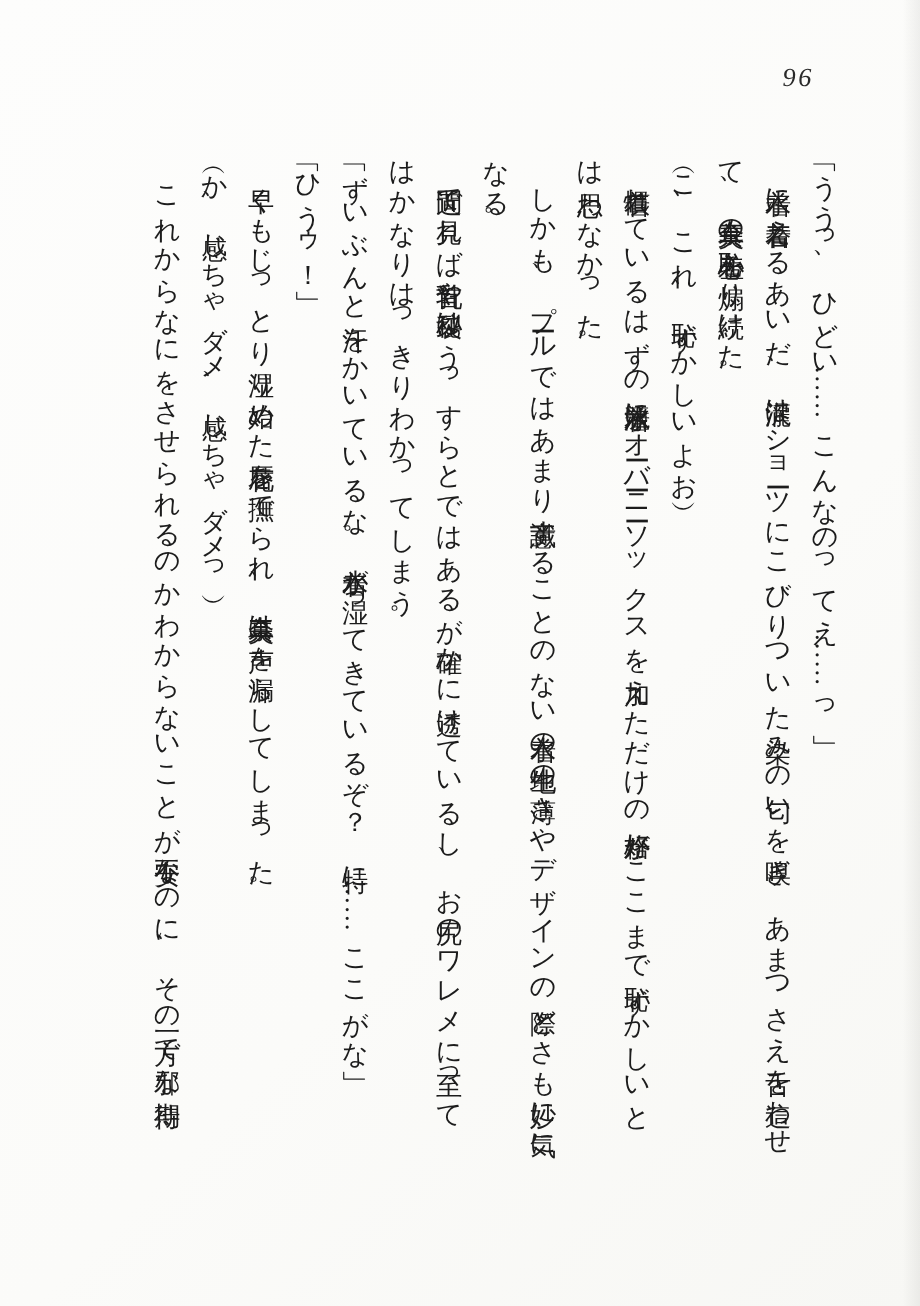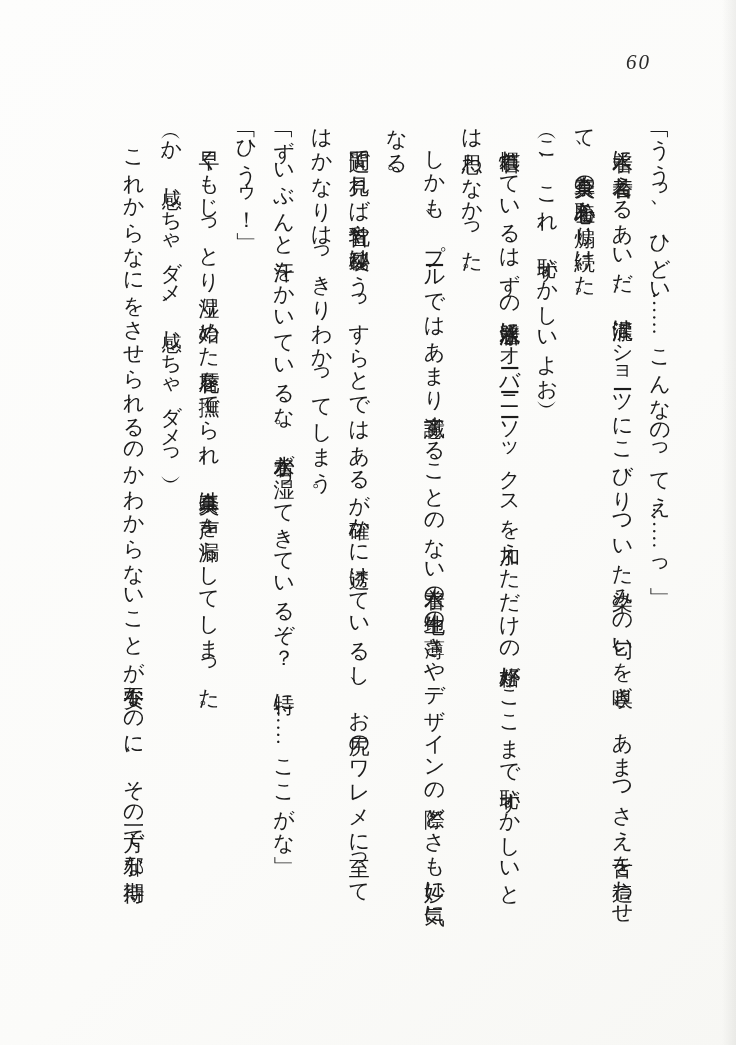--- a/index.html
+++ b/index.html
@@ -57,21 +57,21 @@
     background: linear-gradient(to left, rgba(120,120,115,0.10), rgba(120,120,115,0));
   }
 </style>
 </head>
 <body>
 
 <div class="book-page">
 
   <div class="scan-edge"></div>
 
-  <div class="page-number">60</div>
+  <div class="page-number">96</div>
 
   <div class="text-block">
     <p class="para-dialogue">「ううっ、ひどい……こんなのってえ……っ」</p>
     <p class="para-narration">水着に着替えるあいだ、瀧沢はショーツにこびりついた染みの匂いを嗅ぎ、あまつさえ舌を這わせて、真奈美の羞恥心を煽り続けた。</p>
     <p class="para-thought extra-gap">（こ、これ、恥ずかしいよお）</p>
     <p class="para-narration">着慣れているはずの競泳水着にオーバーニーソックスを加えただけの格好がここまで恥ずかしいとは思わなかった。</p>
     <p class="para-narration">しかも、プールではあまり意識することのない水着の生地の薄さやデザインの際どさも妙に気になる。</p>
     <p class="para-narration">間近で見れば乳首や秘裂はうっすらとではあるが確かに透けているし、お尻のワレメに至ってはかなりはっきりわかってしまう。</p>
     <p class="para-dialogue">「ずいぶんと汗をかいているな。水着が湿ってきているぞ？　特に……ここがな」</p>
     <p class="para-dialogue">「ひうゥ！」</p>

